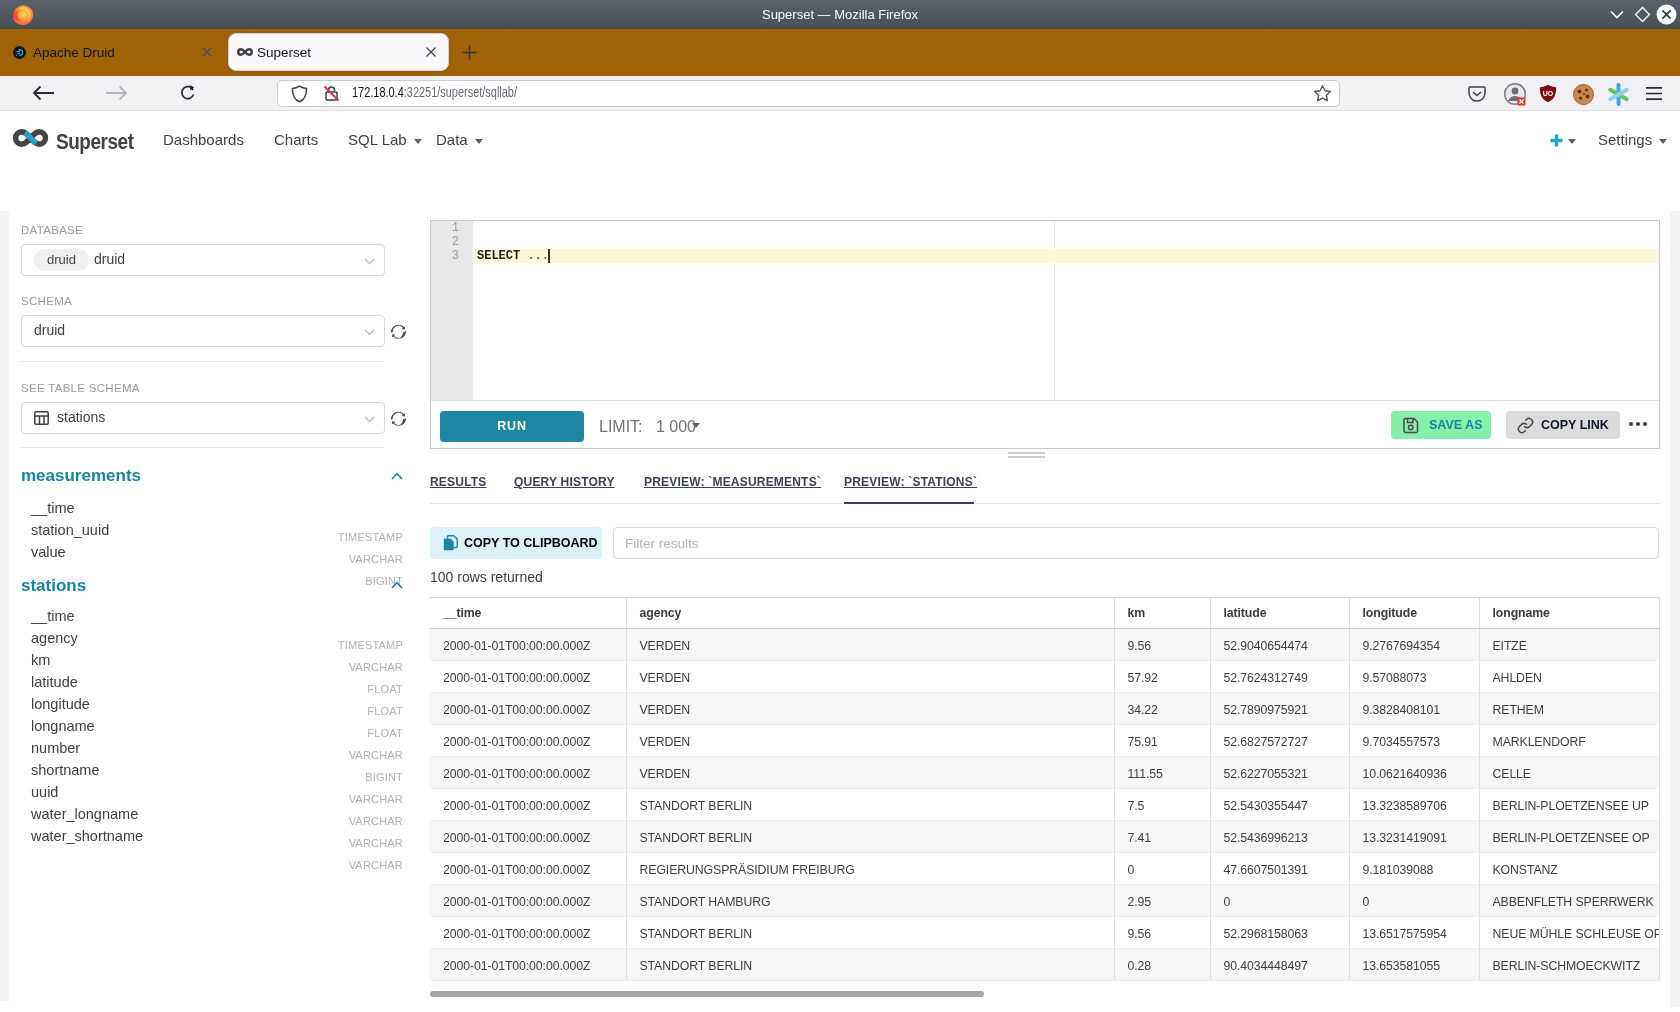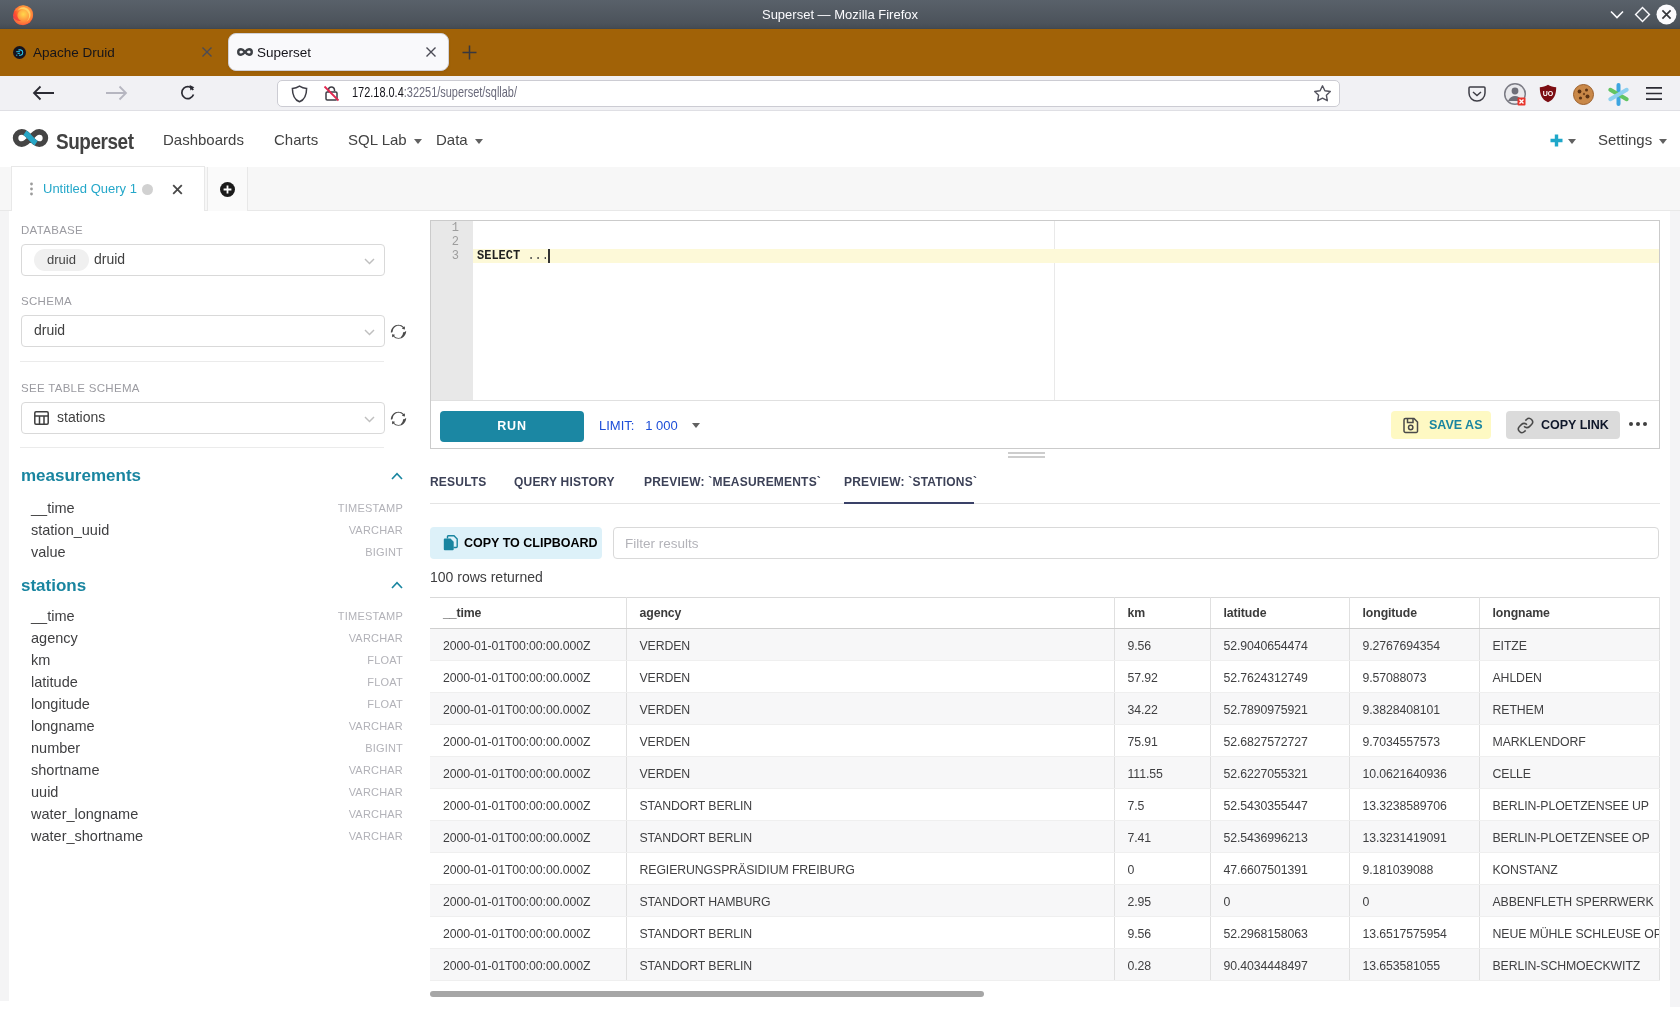--- a/index.html
+++ b/index.html
@@ -38,24 +38,24 @@
   .caret { display:inline-block; width:0; height:0; border-left:4px solid transparent;
     border-right:4px solid transparent; border-top:5px solid #616161; vertical-align:middle; margin-left:3px; }
   .sb-label { position:absolute; font-size:11.5px; color:#9b9ba1; letter-spacing:0.3px; }
   .sb-select { position:absolute; left:21px; width:364px; height:32px; background:#fff;
     border:1px solid #d9d9d9; border-radius:4px; }
   .sb-chev { position:absolute; left:342px; width:11px; height:7px; }
   .sb-divider { position:absolute; left:20px; width:364px; border-top:1px solid #ebebeb; }
   .sb-h { position:absolute; left:21px; font-size:17px; font-weight:bold; color:#1985a0; }
   .srow { position:absolute; left:0; width:403px; height:22px; line-height:22px; }
   .srow .n { margin-left:31px; font-size:14.5px; color:#3f3f41; }
-  .srow .t { float:right; font-size:11px; color:#b2b2b8; letter-spacing:0.2px; }
+  .srow .t { float:right; font-size:11px; color:#b2b2b8; letter-spacing:0.2px;margin-top:29px; }
   .mono { font-family:"Liberation Mono", monospace; font-size:12px; white-space:pre; }
   .dot3 { display:inline-block; width:4px; height:4px; border-radius:50%; background:#3f3f3f; margin-right:3px; vertical-align:top; }
-  .stab { position:absolute; top:364px; font-size:12px; font-weight:600; color:#3c4157; letter-spacing:0.2px; }
+  .stab { position:absolute; top:364px; font-size:12px; font-weight:600; color:#3c4157; letter-spacing:0.2px;text-decoration:underline; }
   table.res { border-collapse:collapse; table-layout:fixed; width:1229px; font-size:12.3px; color:#3f3f41; letter-spacing:-0.1px; }
   table.res th { font-weight:bold; color:#3b3b3b; text-align:left; height:31px; padding:0 0 0 13px; white-space:nowrap; overflow:hidden;
     border-right:1px solid #e0e0e0; border-bottom:1px solid #cfcfcf; background:#fff; }
   table.res td { height:32px; padding:3px 0 0 13px; border-right:1px solid #e0e0e0; border-bottom:1px solid #efefef; white-space:nowrap; overflow:hidden; }
   table.res tr.g td { background:#f7f7f8; }
   table.res { border-top:1px solid #d9d9d9; }
 </style>
 </head>
 <body>
 <div class="titlebar">
@@ -191,38 +191,20 @@
     <div class="abs ss-nav" style="left:274px;top:20px">Charts</div>
     <div class="abs ss-nav" style="left:348px;top:20px">SQL Lab <span class="caret"></span></div>
     <div class="abs ss-nav" style="left:436px;top:20px">Data <span class="caret"></span></div>
     <svg class="abs" style="left:1550px;top:23px" width="13" height="13" viewBox="0 0 13 13">
       <path d="M6.5,0.5 L6.5,12.5 M0.5,6.5 L12.5,6.5" stroke="#1fa7c9" stroke-width="3.4"></path>
     </svg>
     <span class="caret abs" style="left:1565px;top:28px"></span>
     <div class="abs ss-nav" style="left:1598px;top:20px">Settings <span class="caret"></span></div>
   </div>
 
-  <div class="tabstrip">
-    <div class="abs" style="left:11px;top:-1px;width:194px;height:45px;background:#fff;border:1px solid #e8e8e8;border-bottom:none;"></div>
-    <div class="abs" style="left:207px;top:0;width:41px;height:44px;background:#fafafa;border-left:1px solid #e8e8e8;border-right:1px solid #e8e8e8;"></div>
-    <svg class="abs" style="left:29px;top:15px" width="5" height="14" viewBox="0 0 5 14">
-      <circle cx="2.5" cy="2" r="1.4" fill="#9b9b9b"></circle>
-        <circle cx="2.5" cy="7" r="1.4" fill="#9b9b9b"></circle>
-        <circle cx="2.5" cy="12" r="1.4" fill="#9b9b9b"></circle>
-    </svg>
-    <div class="abs" style="left:43px;top:14px;font-size:13px;color:#24a7c9">Untitled Query 1</div>
-    <div class="abs" style="left:142px;top:17px;width:11px;height:11px;border-radius:50%;background:#d1d1d1"></div>
-    <svg class="abs" style="left:172px;top:17px" width="11" height="11" viewBox="0 0 11 11">
-      <path d="M1.2,1.2 L9.8,9.8 M9.8,1.2 L1.2,9.8" stroke="#484848" stroke-width="1.8"></path>
-    </svg>
-    <svg class="abs" style="left:220px;top:15px" width="15" height="15" viewBox="0 0 15 15">
-      <circle cx="7.5" cy="7.5" r="7.5" fill="#1b1b1b"></circle>
-      <path d="M7.5,3.6 L7.5,11.4 M3.6,7.5 L11.4,7.5" stroke="#fff" stroke-width="1.8"></path>
-    </svg>
-  </div>
 
   <div class="leftstrip"></div>
   <div class="rightsb"></div>
 
   <div id="sidebar">
     <div class="sb-label" style="left:21px;top:113px">DATABASE</div>
     <div class="sb-select" style="top:133px">
       <span style="position:absolute;left:12px;top:4px;height:22px;line-height:22px;padding:0 13px;background:#f0f0f0;border-radius:11px;font-size:13px;color:#444">druid</span>
       <span style="position:absolute;left:72px;top:6px;font-size:14px;color:#3f3f3f">druid</span>
       <svg class="sb-chev" style="top:13px" viewBox="0 0 11 7">
@@ -287,23 +269,23 @@
       <div class="abs" style="left:0;top:0;width:1228px;height:179px;overflow:hidden">
         <div class="abs" style="left:0;top:0;width:42px;height:179px;background:#e8e8e8"></div>
         <div class="abs" style="left:623px;top:0;width:1px;height:179px;background:#e9e9e9"></div>
         <div class="abs mono" style="left:0;top:0;width:42px;text-align:right;padding-right:14px;color:#9d9d9d;line-height:14px">1<br>2<br>3</div>
         <div class="abs" style="left:42px;top:28px;width:1186px;height:14px;background:#fdf9d8"></div>
         <div class="abs mono" style="left:46px;top:28px;line-height:14px;color:#444"><b style="color:#222">SELECT</b> ...</div>
         <div class="abs" style="left:117px;top:28px;width:2px;height:14px;background:#333"></div>
       </div>
       <div class="abs" style="left:0;top:179px;width:1228px;height:48px;border-top:1px solid #e0e0e0;background:#fff">
         <div class="abs" style="left:9px;top:10px;width:144px;height:31px;background:#1b87a3;border-radius:4px;color:#fff;font-size:12.5px;font-weight:bold;text-align:center;line-height:31px;letter-spacing:0.8px">RUN</div>
-        <div class="abs" style="left:168px;top:17px;font-size:13px;color:#1d4ed8">LIMIT:&nbsp;&nbsp;&nbsp;1 000</div>
+        <div class="abs" style="left:168px;top:17px;font-size:16px;color:#737373">LIMIT:&nbsp;&nbsp;&nbsp;1 000</div>
         <span class="caret abs" style="left:258px;top:22px"></span>
-        <div class="abs" style="left:960px;top:10px;width:100px;height:28px;background:#fef9c3;border-radius:4px">
+        <div class="abs" style="left:960px;top:10px;width:100px;height:28px;background:#86efac;border-radius:4px">
           <svg class="abs" style="left:11px;top:6px" width="17" height="17" viewBox="0 0 17 17">
             <path d="M2,3 A1.5,1.5 0 0 1 3.5,1.5 L12,1.5 L15.5,5 L15.5,13.5 A1.5,1.5 0 0 1 14,15.5 L3.5,15.5 A1.5,1.5 0 0 1 2,14 Z" fill="none" stroke="#4a4a4a" stroke-width="1.5"></path>
             <path d="M5.5,1.8 L5.5,5.5 L11,5.5 L11,1.8" fill="none" stroke="#4a4a4a" stroke-width="1.5"></path>
             <circle cx="8.7" cy="10.5" r="2.2" fill="none" stroke="#4a4a4a" stroke-width="1.5"></circle>
           </svg>
           <span style="position:absolute;left:38px;top:7px;font-size:12.5px;font-weight:bold;color:#1985a0">SAVE AS</span>
         </div>
         <div class="abs" style="left:1075px;top:10px;width:114px;height:28px;background:#dbdbdb;border-radius:4px">
           <svg class="abs" style="left:11px;top:6px" width="17" height="17" viewBox="0 0 24 24" fill="none" stroke="#4a4a4a" stroke-width="2.2">
             <path d="M10 13a5 5 0 0 0 7.54.54l3-3a5 5 0 0 0-7.07-7.07l-1.72 1.71"></path>

